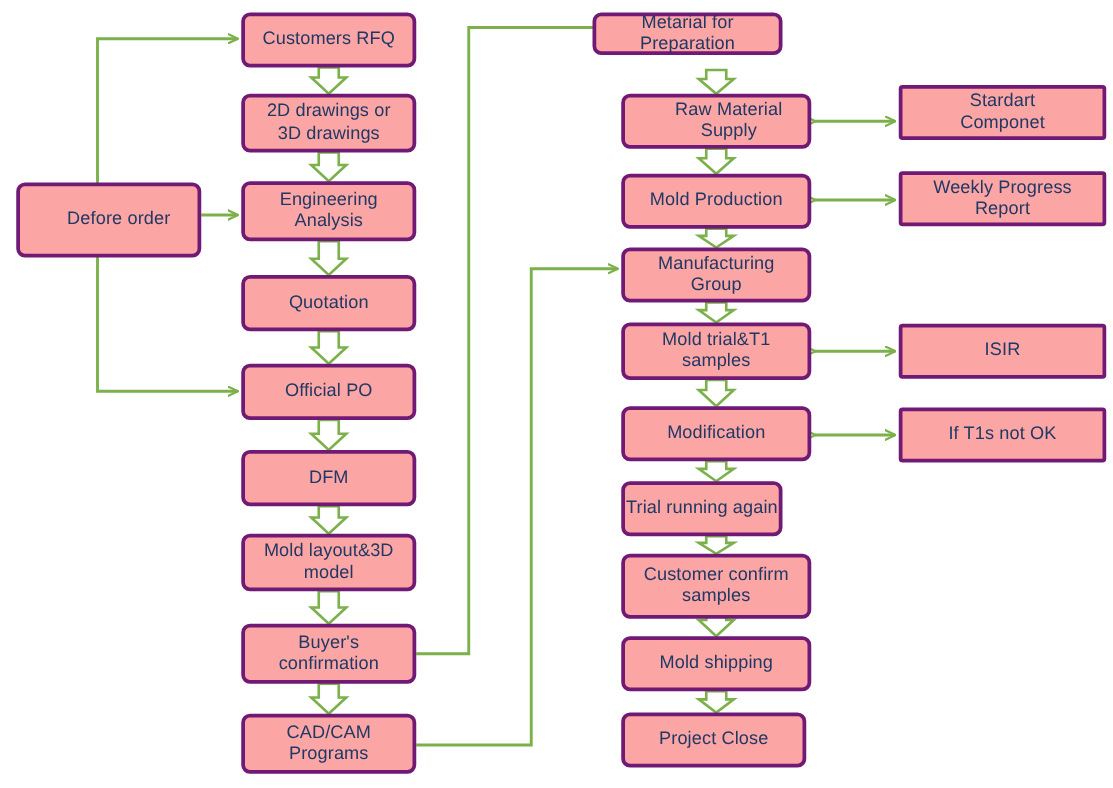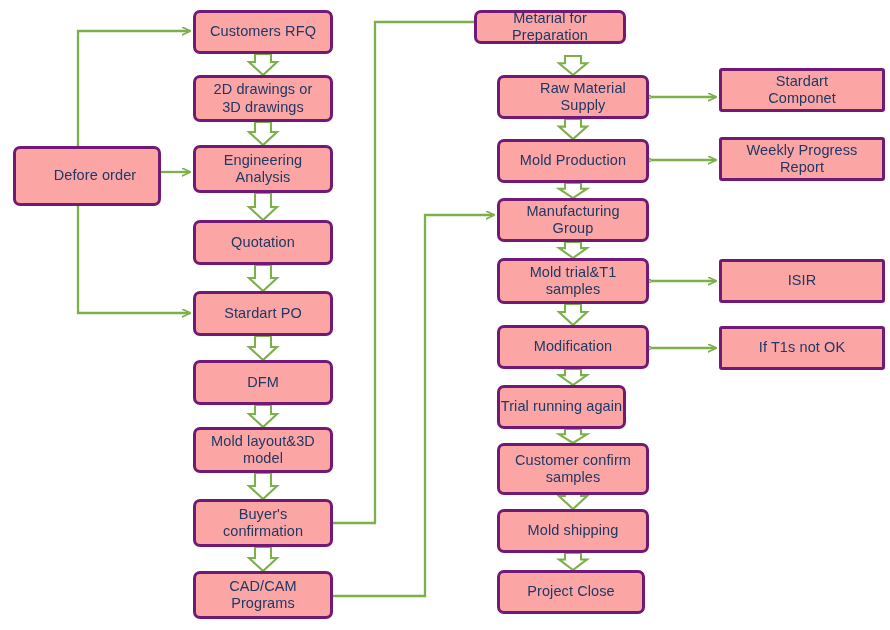--- a/index.html
+++ b/index.html
@@ -96,21 +96,21 @@
   </svg>
 
   <div id="nodes">
       <div class="node" style="left: 13px; top: 146px; width: 148px; height: 60px; padding-left: 16px;">Defore order</div>
       <div class="node" style="left: 193px; top: 10px; width: 140px; height: 44px;">Customers RFQ</div>
       <div class="node" style="left: 193px; top: 75px; width: 140px; height: 47px;">2D drawings or
 3D drawings</div>
       <div class="node" style="left: 193px; top: 145px; width: 140px; height: 48px;">Engineering
 Analysis</div>
       <div class="node" style="left: 193px; top: 220px; width: 140px; height: 45px;">Quotation</div>
-      <div class="node" style="left: 193px; top: 291px; width: 140px; height: 45px;">Stardart PO</div>
+      <div class="node" style="left: 193px; top: 291px; width: 140px; height: 45px;">Official PO</div>
       <div class="node" style="left: 193px; top: 360px; width: 140px; height: 45px;">DFM</div>
       <div class="node" style="left: 193px; top: 427px; width: 140px; height: 46px;">Mold layout&amp;3D
 model</div>
       <div class="node" style="left: 193px; top: 499px; width: 140px; height: 48px;">Buyer's
 confirmation</div>
       <div class="node" style="left: 193px; top: 571px; width: 140px; height: 48px;">CAD/CAM
 Programs</div>
       <div class="node" style="left: 474px; top: 10px; width: 152px; height: 34px;">Metarial for
 Preparation</div>
       <div class="node" style="left: 497px; top: 75px; width: 152px; height: 44px; padding-left: 20px;">Raw Material Supply</div>

